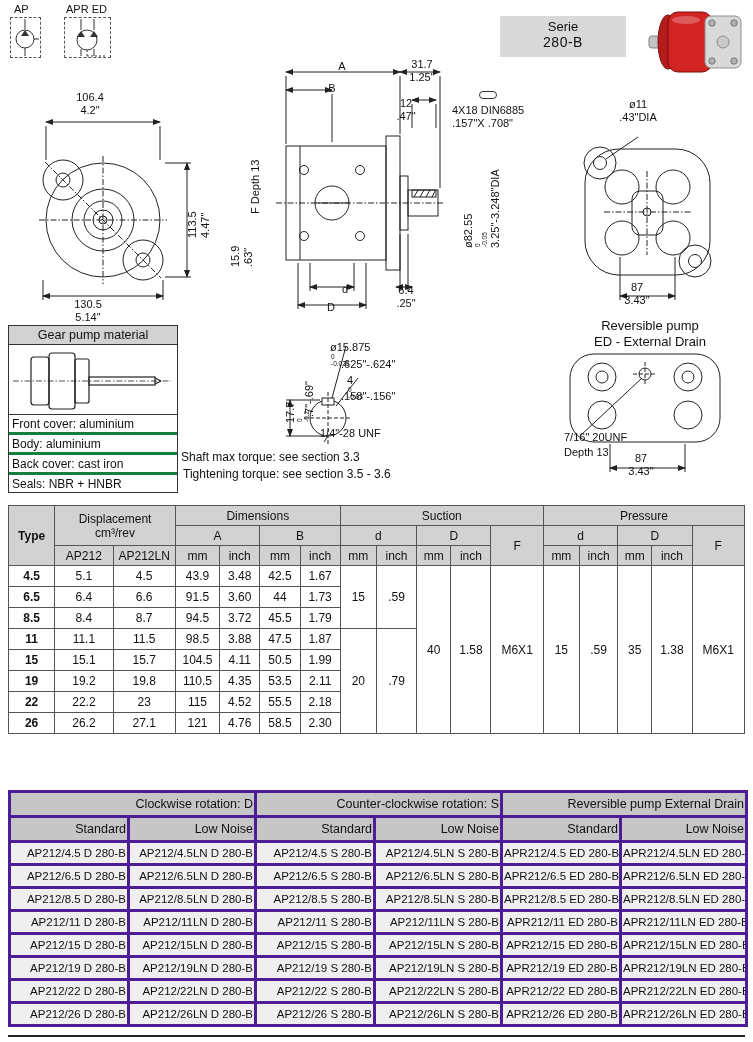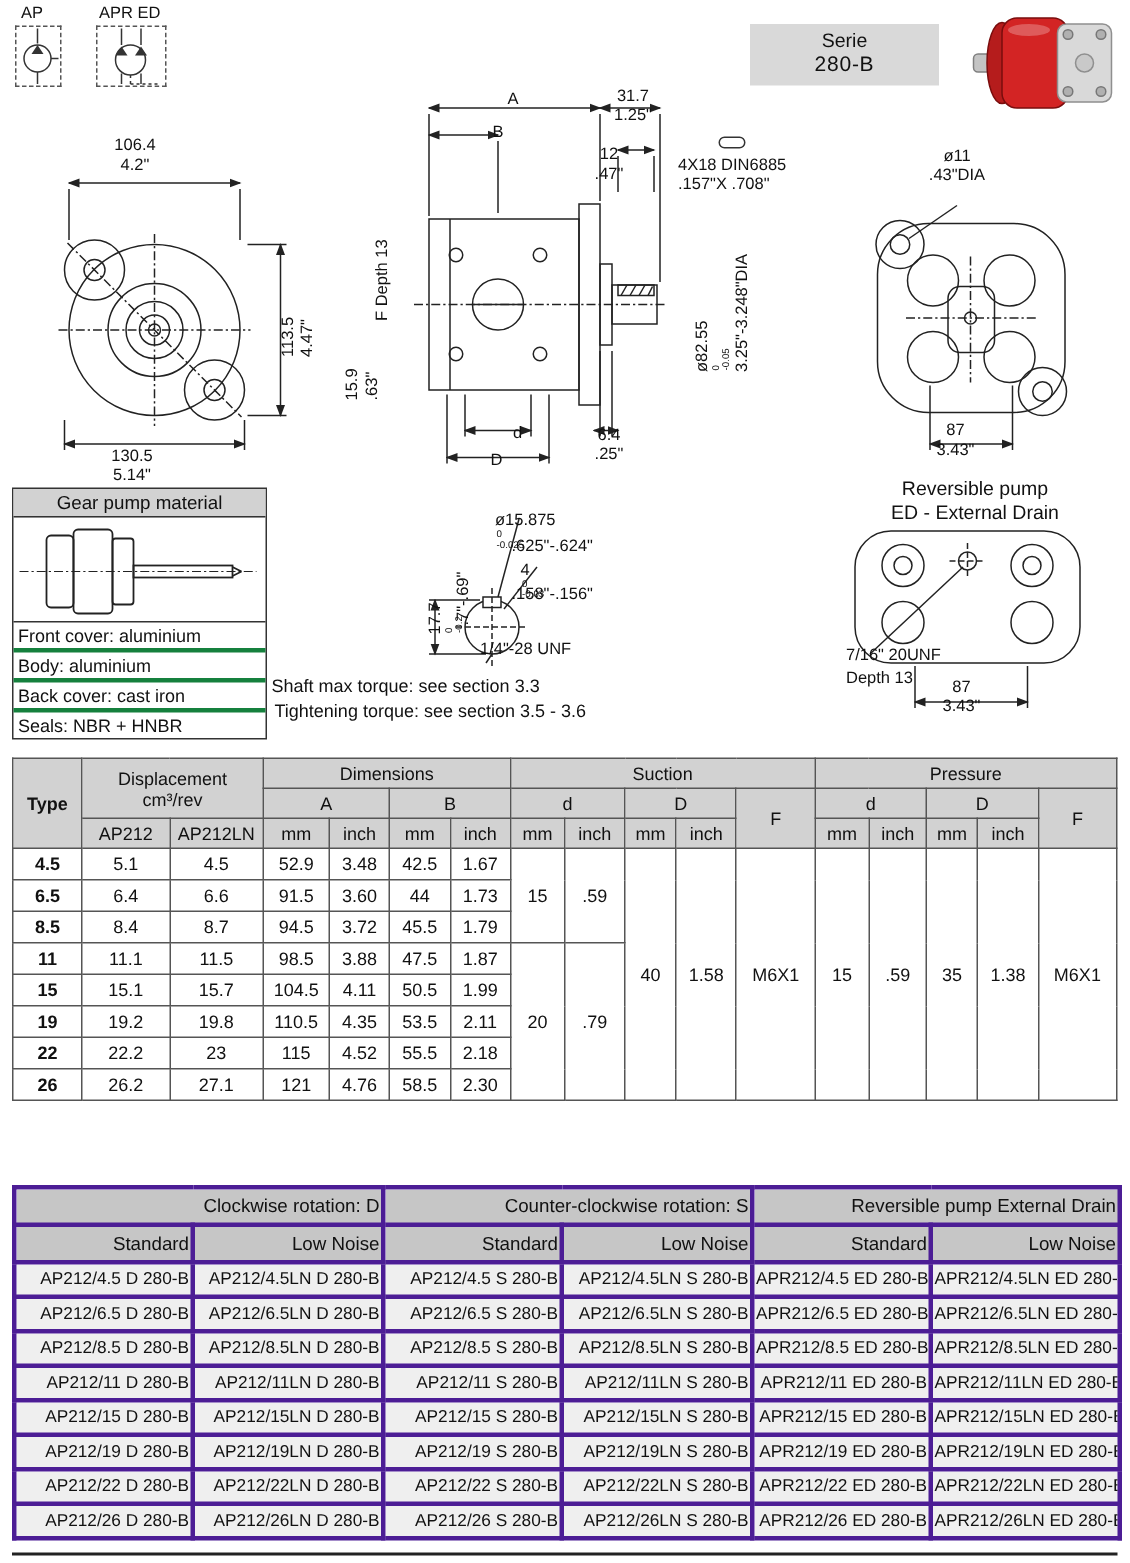--- a/index.html
+++ b/index.html
@@ -396,21 +396,21 @@
         <th>inch</th>
         <th>mm</th>
         <th>inch</th>
       </tr>
     </thead>
     <tbody>
         <tr>
           <td class="type-col">4.5</td>
           <td>5.1</td>
           <td>4.5</td>
-          <td>52.9</td>
+          <td>43.9</td>
           <td>3.48</td>
           <td>42.5</td>
           <td>1.67</td>
           <td rowspan="3">15</td>
           <td rowspan="3">.59</td>
           <td rowspan="8">40</td>
           <td rowspan="8">1.58</td>
           <td rowspan="8">M6X1</td>
           <td rowspan="8">15</td>
           <td rowspan="8">.59</td>

